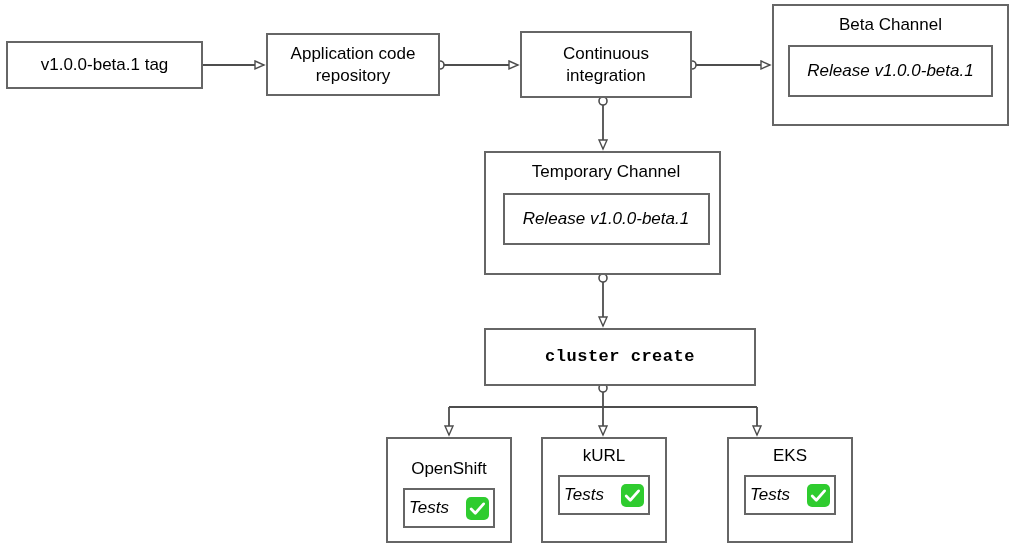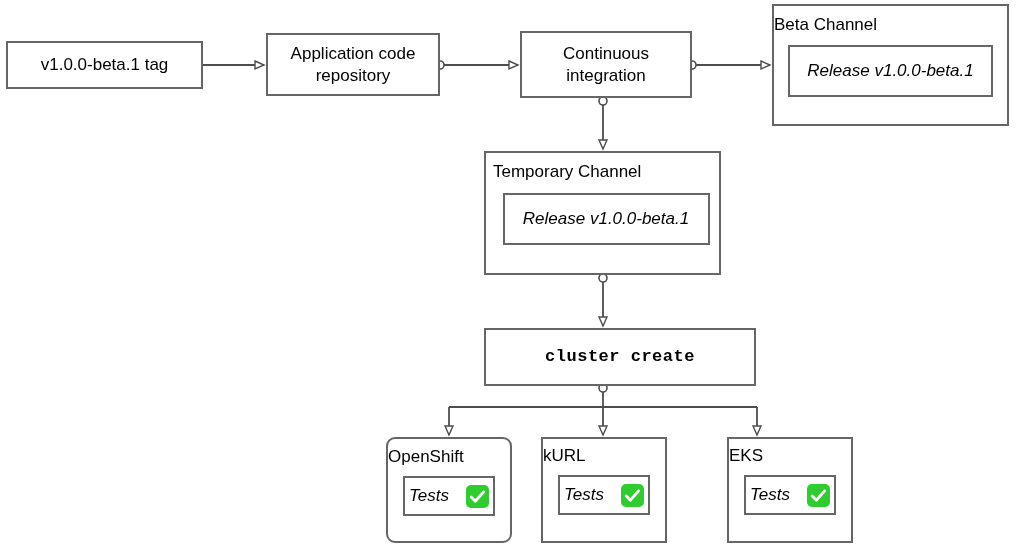--- a/index.html
+++ b/index.html
@@ -41,21 +41,21 @@
     box-sizing: border-box;
     background: #ffffff;
     border: 2px solid #666666;
     display: flex;
     flex-direction: column;
     align-items: center;
   }
   .container-title {
     font-size: 17px;
     color: #000000;
-    text-align: left;
+    text-align: center;
     width: 100%;
   }
   .inner-box {
     box-sizing: border-box;
     background: #ffffff;
     border: 2px solid #666666;
     display: flex;
     align-items: center;
     justify-content: center;
     color: #000000;
@@ -161,21 +161,21 @@
     <div class="container-title">Temporary Channel</div>
     <div class="inner-box" style="margin-top:11px; width:207px; height:52px;">
       <span>Release v1.0.0-beta.1</span>
     </div>
   </div>
 
   <div class="node" style="left:484px; top:328px; width:272px; height:58px;">
     <span class="mono-label">cluster create</span>
   </div>
 
-  <div class="container-node" style="left:386px; top:437px; width:126px; height:106px; padding-top:8px;border-radius:9px;">
+  <div class="container-node" style="left:386px; top:437px; width:126px; height:106px; padding-top:20px;">
     <div class="container-title">OpenShift</div>
     <div class="inner-box" style="margin-top:9px; width:92px; height:40px;">
       <span class="tests-row">
         <span>Tests</span>
         <span class="check-icon">
           <svg width="23" height="23" viewBox="0 0 23 23">
             <path d="M5.2,12.1 L9.3,16.2 L17.6,6.9" fill="none" stroke="#ffffff" stroke-width="2.8" stroke-linecap="round" stroke-linejoin="round"></path>
           </svg>
         </span>
       </span>

